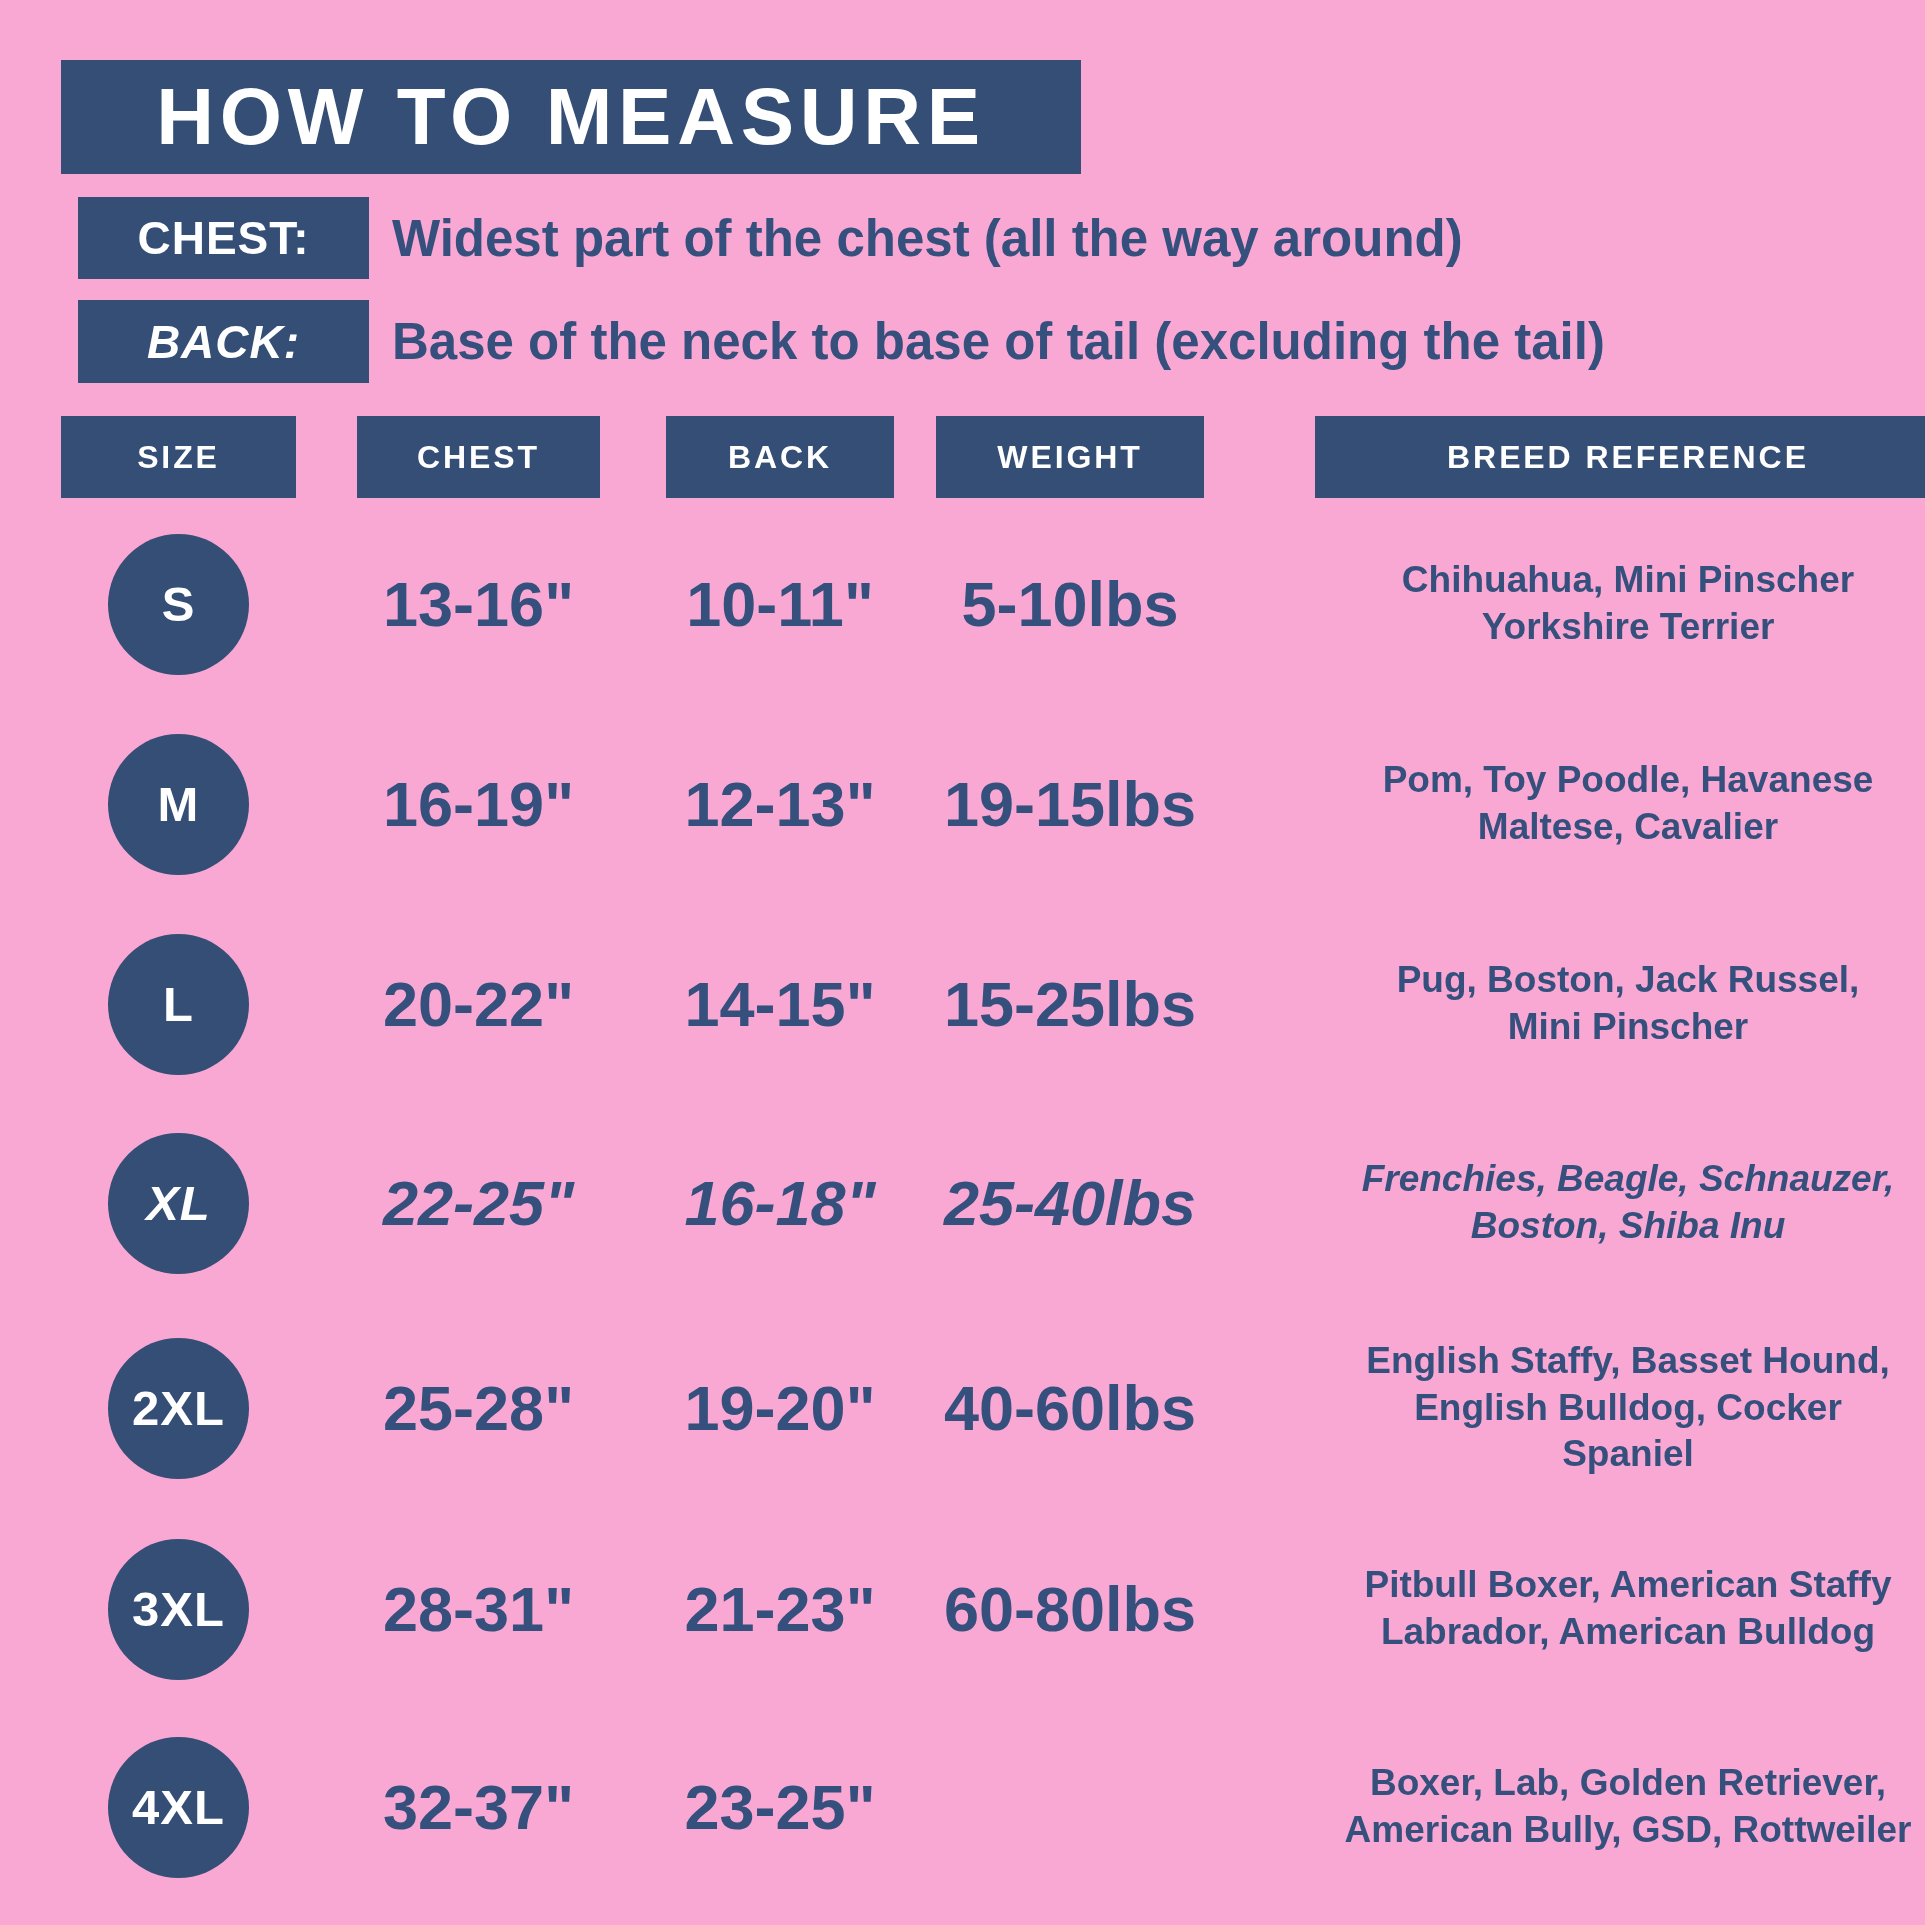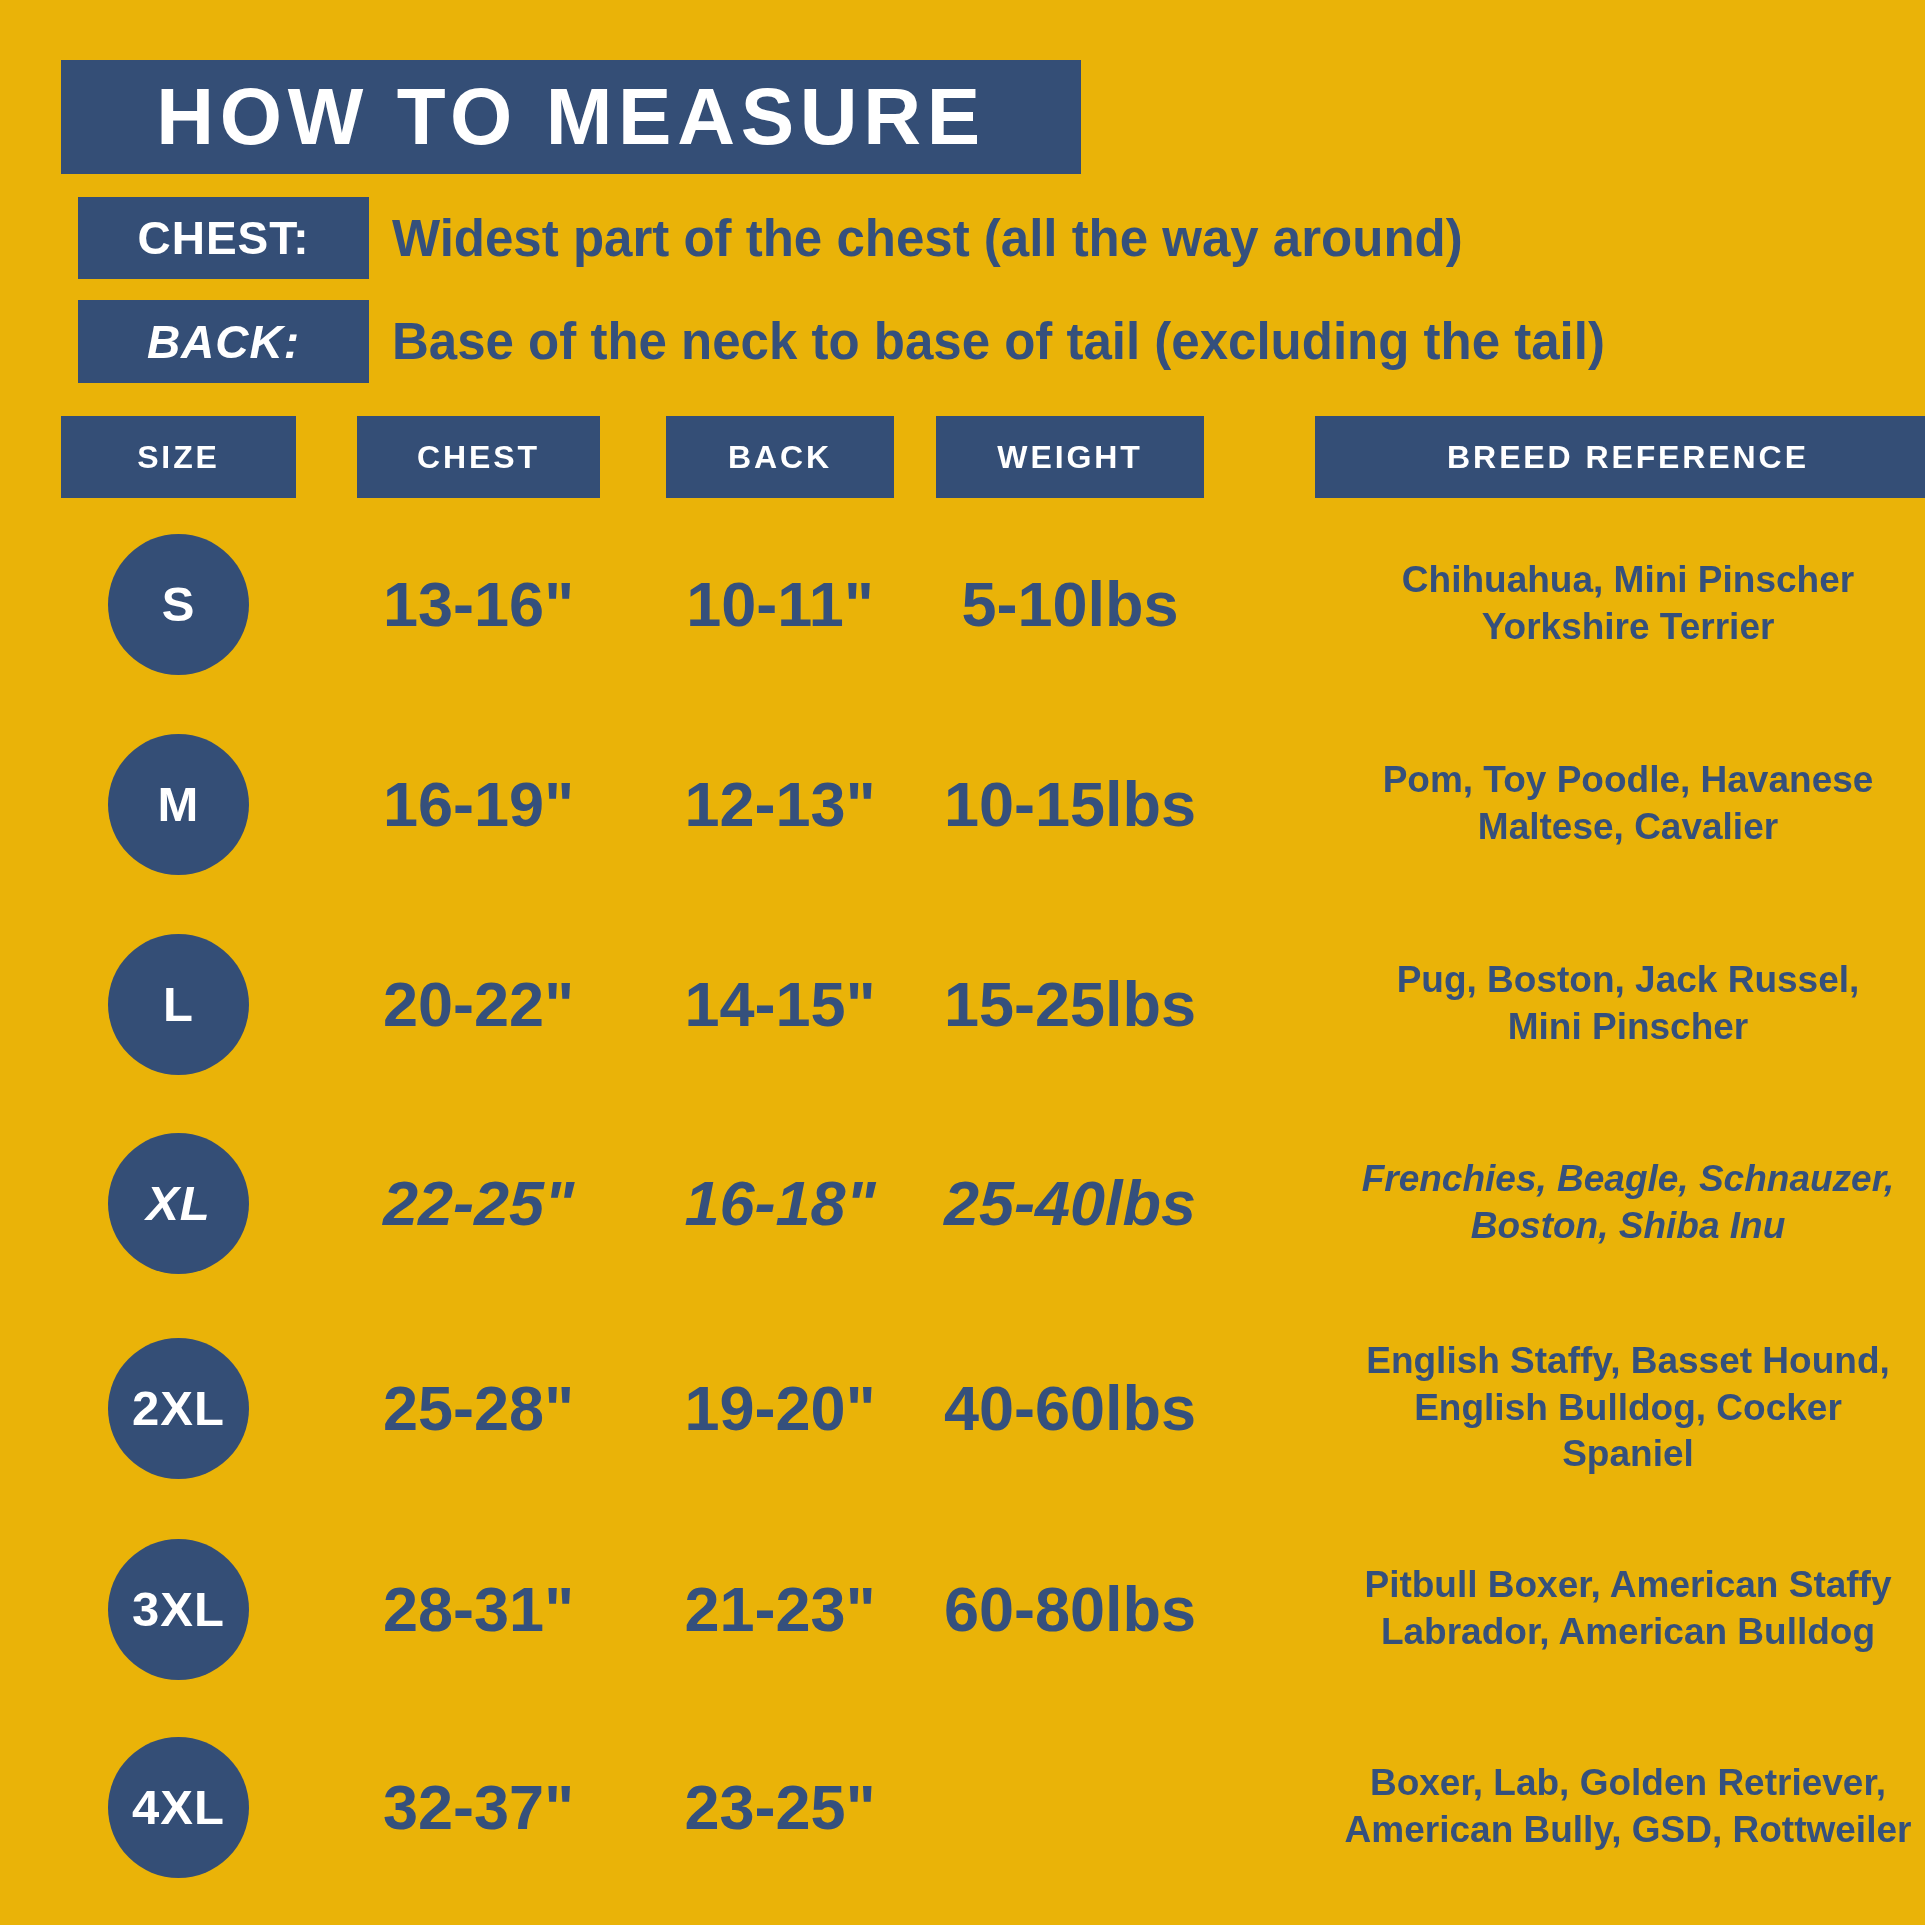--- a/index.html
+++ b/index.html
@@ -1,17 +1,17 @@
 <!DOCTYPE html>
 <html style="font-size:15px"><head>
 <meta charset="utf-8">
 <style>
   html,body{margin:0;padding:0;background:#ffffff;}
   .page{
-    position:relative;width:1926px;height:1926px;background:#eab308;overflow:hidden;
+    position:relative;width:1926px;height:1926px;background:#f9a8d4;overflow:hidden;
     font-family:"Liberation Sans","DejaVu Sans",sans-serif;font-weight:700;
   }
   .banner{
     position:absolute;left:61px;top:60px;width:1020px;height:114px;
     background:#344E76;color:#ffffff;font-size:80px;letter-spacing:5.7px;
     display:flex;align-items:center;justify-content:center;white-space:nowrap;
   }
   .mlabel{
     position:absolute;left:46px;width:291px;height:82px;background:#344E76;
     color:#ffffff;font-size:46px;letter-spacing:1px;
@@ -79,21 +79,21 @@
     <div class="cell col-breed breeds">Chihuahua, Mini Pinscher
 Yorkshire Terrier</div>
   </div>
 
   <div class="row r1">
     <div class="cell col-size">
       <div class="circle">M</div>
     </div>
     <div class="cell col-chest value">16-19"</div>
     <div class="cell col-back value">12-13"</div>
-    <div class="cell col-weight value">10-15lbs</div>
+    <div class="cell col-weight value">19-15lbs</div>
     <div class="cell col-breed breeds">Pom, Toy Poodle, Havanese
 Maltese, Cavalier</div>
   </div>
 
   <div class="row r2">
     <div class="cell col-size">
       <div class="circle">L</div>
     </div>
     <div class="cell col-chest value">20-22"</div>
     <div class="cell col-back value">14-15"</div>

